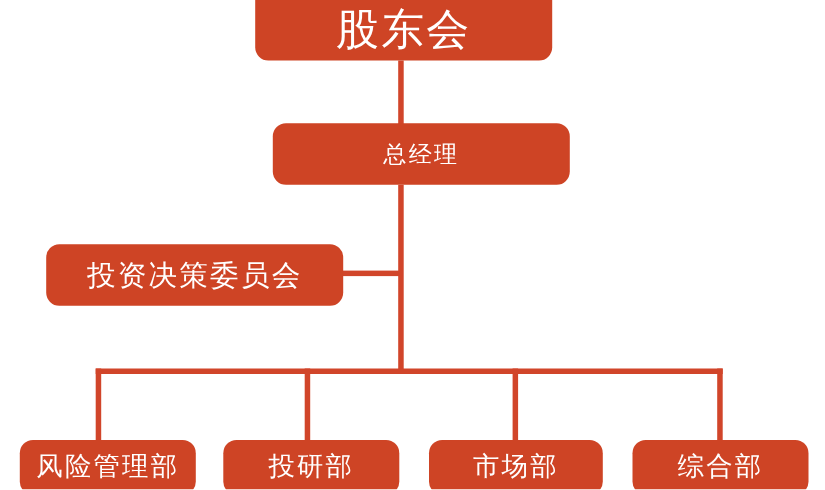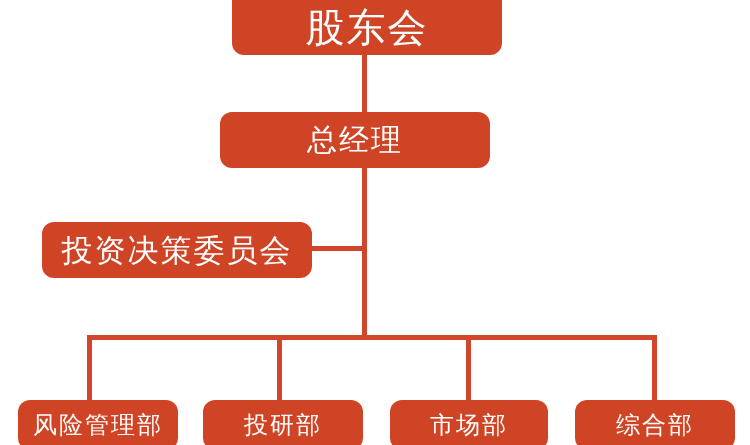--- a/index.html
+++ b/index.html
@@ -42,34 +42,34 @@
     top: 0px;
     width: 270px;
     height: 55px;
     font-size: 39px;
     border-top-left-radius: 0;
     border-top-right-radius: 0;
     border-bottom-left-radius: 12px;
     border-bottom-right-radius: 12px;
   }
   #node-general-manager {
-    left: 220px;
+    left: 248px;
     top: 112px;
     width: 270px;
     height: 56px;
-    font-size: 30px;
+    font-size: 21px;
     border-radius: 12px;
     text-align: center;
   }
   #node-investment-committee {
     left: 42px;
     top: 222px;
     width: 270px;
     height: 56px;
-    font-size: 31px;
+    font-size: 26px;
     border-radius: 12px;
   }
   
   .dept {
     top: 400px;
     height: 50px;
     font-size: 24px;
     border-radius: 12px;
   }
   #node-dept-0 { left: 18px;  width: 160px; }

